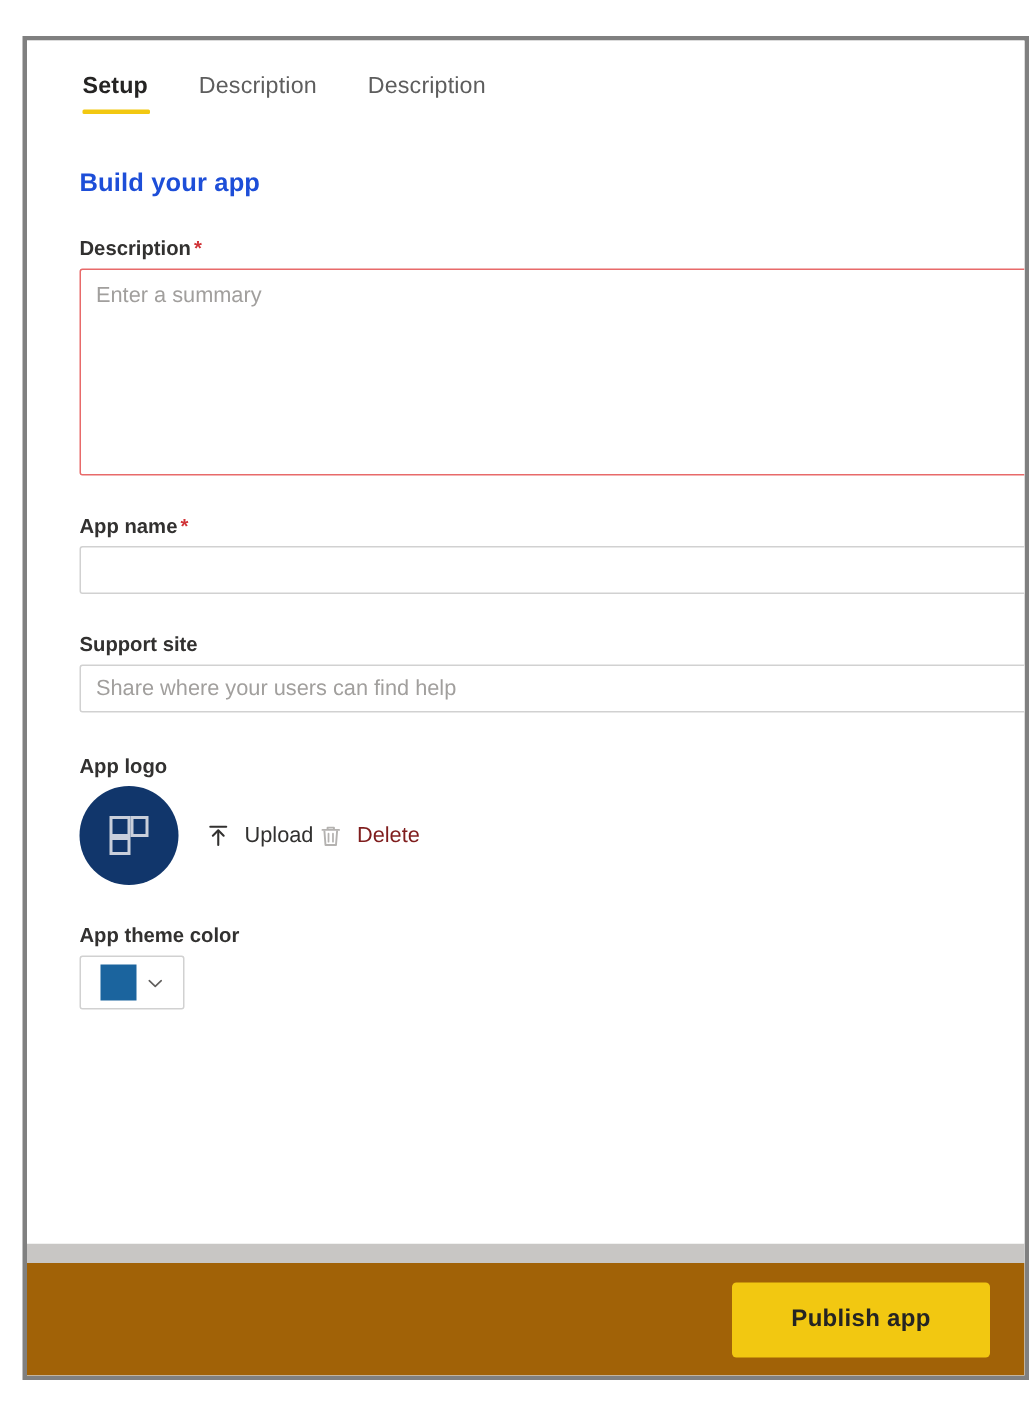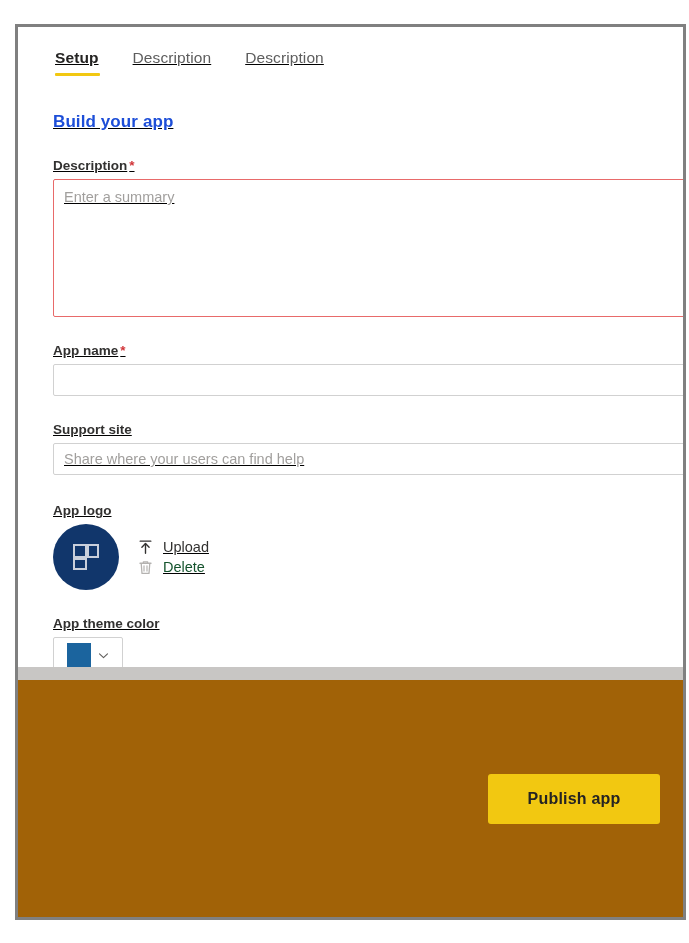--- a/index.html
+++ b/index.html
@@ -32,24 +32,23 @@
     position: absolute;
     inset: 0;
     background: #ffffff;
     display: flex;
     flex-direction: column;
   }
 
   
   .content {
     position: relative;
-    height: 640px;
+    height: 802px;
     overflow: hidden;
     background: #ffffff;
-    text-decoration: underline;
   }
 
   
   .tabstrip {
     display: flex;
     align-items: flex-start;
     padding: 22px 0 0 21px;
     gap: 0;
   }
   .tab {
@@ -149,35 +148,35 @@
     height: 66px;
     border-radius: 50%;
     background: #11366b;
     display: flex;
     align-items: center;
     justify-content: center;
     flex: none;
   }
   .logo-actions {
     display: flex;
-    flex-direction: column;
+    flex-direction: row;
     gap: 3px;
     padding-left: 4px;
   }
   .logo-action {
     display: flex;
     align-items: center;
     gap: 9px;
     font-size: 14.5px;
     color: #323130;
     cursor: pointer;
     line-height: 1;
   }
   .logo-action.disabled {
-    color: #14532d;
+    color: #7f1d1d;
     cursor: default;
   }
   .logo-action .gi { width: 17px; height: 17px; flex: none; display: block; }
 
   
   .theme-label { margin-top: 26px; }
   .color-picker {
     margin: 6px 0 0 35px;
     width: 70px;
     height: 36px;

